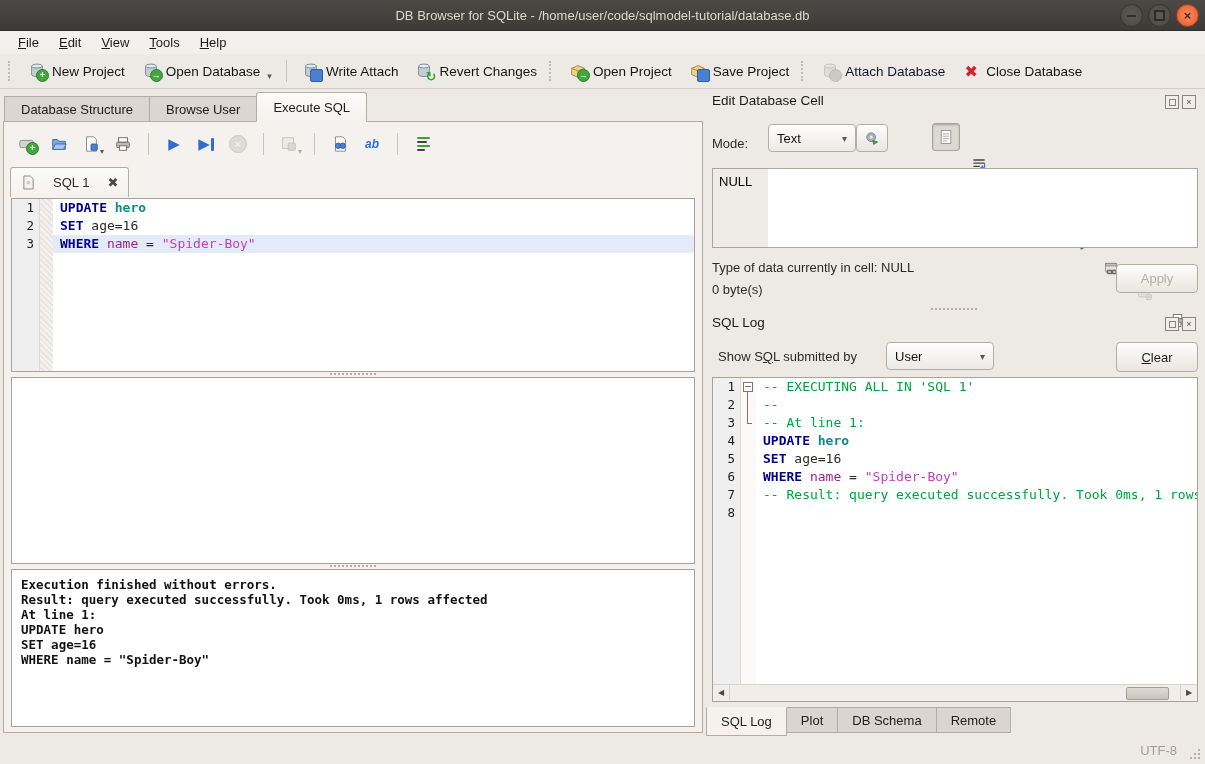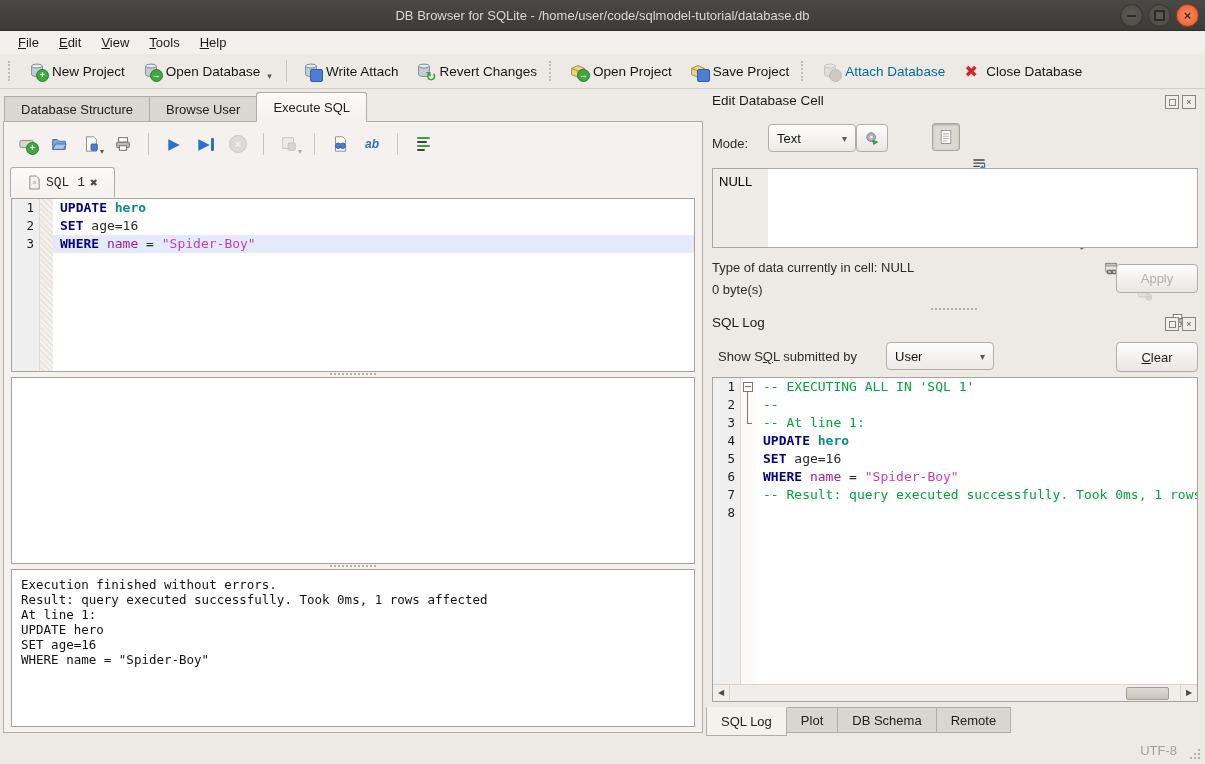--- a/index.html
+++ b/index.html
@@ -24,21 +24,21 @@
     display:flex;align-items:center;padding-left:8px;}
   .menu-item{padding:2px 10px;cursor:pointer;color:#1d1c1a;}
   .menu-item .u{text-decoration:underline;}
   
   .toolbar{position:absolute;left:0;top:54px;right:0;height:34px;background:#edeae5;
     border-bottom:1px solid #d2ccc4;display:flex;align-items:center;padding-left:4px;}
   .grip{width:5px;height:20px;margin:0 4px;border-left:2px dotted #c2bbb2;}
   .vsep{width:1px;height:22px;background:#c9c3bb;margin:0 6px;}
   .tbtn{display:flex;align-items:center;gap:5px;padding:3px 8px;border-radius:3px;cursor:pointer;}
   .tbtn .lbl{color:#161513;font-size:13.5px;}
-  .tbtn.disabled .lbl{color:#0369a1;}
+  .tbtn.disabled .lbl{color:#0f172a;}
   .tbtn.disabled{cursor:default;}
   .icn{position:relative;width:20px;height:20px;display:inline-flex;align-items:center;justify-content:center;flex:none;}
   .badge{position:absolute;right:-2px;bottom:-1px;width:11px;height:11px;border-radius:50%;
          font-size:9px;line-height:11px;text-align:center;color:#fff;font-weight:bold;}
   .badge.green{background:#42a73f;border:1px solid #2c7c2a;}
   .badge.blue{background:#4a7fd4;border:1px solid #2f5da8;border-radius:2px;}
   .badge.gray{background:#a8a29a;border:1px solid #847e76;}
   .badge.plain{background:none;border:none;color:#2ea52e;font-size:13px;font-weight:bold;}
   .redx{color:#d3232b;font-size:16px;font-weight:bold;}
   .caret{font-size:9px;color:#5c5750;margin-left:2px;align-self:flex-end;}
@@ -56,42 +56,42 @@
   .sbtn.disabled{opacity:.45;cursor:default;}
   .play{color:#2f6fd0;font-size:15px;}
   .playbar{width:3px;height:13px;background:#2f6fd0;margin-left:1px;border-radius:1px;}
   .stopc{width:16px;height:16px;border-radius:50%;background:#c4bfb8;border:1px solid #9b958c;
          color:#f4f1ee;font-weight:bold;font-size:11px;display:flex;align-items:center;justify-content:center;}
   .fmt{display:flex;flex-direction:column;gap:2px;}
   .fmt span{height:2px;border-radius:1px;}
   .dcaret{position:absolute;right:0;bottom:1px;font-size:8px;color:#5c5750;}
   
   .sqltabbar{position:absolute;left:6px;top:45px;height:30px;display:flex;align-items:flex-end;}
-  .sqltab{height:29px;padding:0 16px;display:flex;align-items:center;gap:5px;
+  .sqltab{height:29px;padding:0 10px;display:flex;align-items:center;gap:18px;
      background:linear-gradient(#fcfbfa,#f4f1ee);border:1px solid #b3aca4;border-bottom:none;
-     border-top-left-radius:3px;border-top-right-radius:3px;cursor:pointer;font-family:Liberation Mono, monospace;}
+     border-top-left-radius:3px;border-top-right-radius:3px;cursor:pointer;}
   .tclose{color:#4d4a45;font-size:13px;font-weight:bold;cursor:pointer;}
   
   .codebox{position:absolute;background:#fff;border:1px solid #a9a29a;display:flex;overflow:hidden;}
   .gutcol{width:27px;background:#efefef;border-right:1px solid #ddd9d4;flex:none;
           font-family:"DejaVu Sans Mono",monospace;font-size:12.5px;color:#1b1b1b;text-align:right;}
   .gutcol div{height:18px;line-height:18px;padding-right:5px;}
   .foldcol{width:13px;flex:none;background:repeating-linear-gradient(45deg,#f4f2f0 0 2px,#e9e6e2 2px 4px);}
   .codecol{flex:1;font-family:"DejaVu Sans Mono",monospace;font-size:13px;overflow:hidden;}
   .crow{height:18px;line-height:18px;padding-left:7px;white-space:pre;}
   .crow.cur{background:#e4eaf8;}
   .kw{color:#00008b;font-weight:bold;}
   .tbl{color:#0f8a8a;font-weight:bold;}
   .idn{color:#9b1d9b;}
   .str{color:#c03fc0;}
   .cmt{color:#00a33c;}
   .hsplit{position:absolute;left:0;right:0;height:7px;display:flex;align-items:center;justify-content:center;cursor:row-resize;}
   .hsplit i{width:46px;border-top:2px dotted #b5aea6;}
   .msg{font-family:"DejaVu Sans Mono",monospace;font-size:12.5px;line-height:15px;padding:7px 9px;color:#121212;}
-  .msg div{white-space:pre;}
+  .msg div{white-space:pre;font-weight:bold;}
   
   .fr{height:18px;position:relative;}
   .fbox{position:absolute;left:2px;top:4px;width:8px;height:8px;border:1px solid #7c766d;background:#fdfdfd;}
   .fbox::after{content:"";position:absolute;left:1px;right:1px;top:3px;height:2px;background:#7c766d;height:1px;}
   .fdown{position:absolute;left:6px;top:14px;bottom:0;width:1px;background:#7c766d;}
   .fline{position:absolute;left:6px;top:0;bottom:0;width:1px;background:#7c766d;}
   .fcv{position:absolute;left:6px;top:0;height:9px;width:1px;background:#7c766d;}
   .fch{position:absolute;left:6px;top:9px;width:5px;height:1px;background:#7c766d;}
   
   .docktitle{position:absolute;color:#1a1918;font-size:13.5px;}

